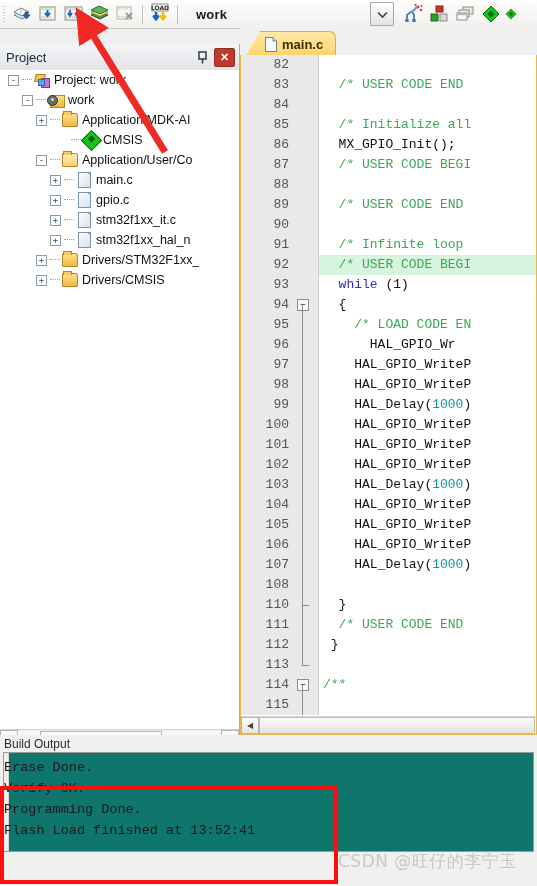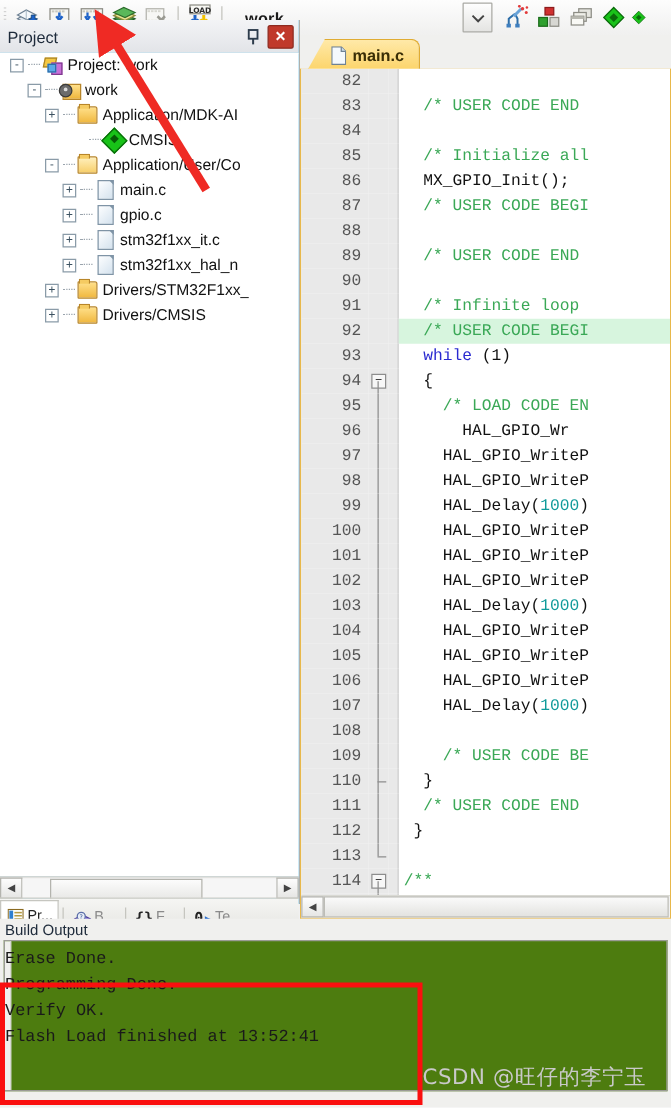--- a/index.html
+++ b/index.html
@@ -30,22 +30,22 @@
     font-size:13px;color:#1b1b1b;font-weight:bold;
     letter-spacing:.2px;
   }
   .tb-drop{
     width:22px;height:22px;border:1px solid #a9a9a4;background:linear-gradient(#fefefe,#e4e4e2);
     display:flex;align-items:center;justify-content:center;border-radius:1px;
   }
 
   
   .proj-panel{
-    position:absolute;left:0;top:16px;width:239px;height:707px;
-    background:#0ea5e9;border-right:1px solid #b0b0aa;
+    position:absolute;left:0;top:44px;width:239px;height:707px;
+    background:#d946ef;border-right:1px solid #b0b0aa;
   }
   .proj-title{
     height:26px;width:239px;
     background:linear-gradient(#f3f4f6,#e2e4e8);
     border-bottom:1px solid #c2c4c8;
     display:flex;align-items:center;
   }
   .proj-title-text{font-size:13px;color:#1d2a3a;padding-left:6px;flex:1;}
   .pin-btn{width:18px;height:18px;display:flex;align-items:center;justify-content:center;
     font-size:13px;color:#33475b;font-weight:bold;}
@@ -138,21 +138,21 @@
   .fold-line.half-top{top:10px;height:10px;}
   .fold-line.half-bot{top:0;height:10px;}
   .fold-tick{position:absolute;left:7px;top:10px;width:7px;height:1px;background:#8d8d8d;}
   .ed-hbar{position:absolute;left:0;bottom:0;width:100%;height:17px;background:#f1f1f1;
     border-top:1px solid #d9d9d3;display:flex;align-items:center;}
   .ed-hthumb{flex:1;height:15px;background:linear-gradient(#fafafa,#e3e3e0);border:1px solid #bdbdb7;margin-right:1px;}
 
   
   .build{position:absolute;left:0;top:735px;width:537px;height:151px;background:#f0f0ee;}
   .build-title{position:absolute;left:4px;top:2px;font-size:12px;color:#1d2a3a;}
-  .build-box{position:absolute;left:3px;top:17px;width:531px;height:121px;background:#4d7c0f;
+  .build-box{position:absolute;left:3px;top:17px;width:531px;height:100px;background:#0f766e;
     border:1px solid #9b9b96;box-sizing:border-box;}
   .build-vline{position:absolute;left:0;top:0;width:4px;height:100%;background:#f0f0ee;border-right:1px solid #d7d7d2;}
   .build-lines{position:absolute;left:0px;top:4px;font-family:"Liberation Mono","DejaVu Sans Mono",monospace;
     font-size:13.5px;color:#1a1a1a;line-height:21px;white-space:pre;}
   .watermark{position:absolute;left:338px;top:850px;font-size:17px;color:#c9c9c9;
     font-family:"DejaVu Sans",sans-serif;letter-spacing:.5px;}
 
   
   .red-rect{position:absolute;left:0px;top:786px;width:338px;height:98px;
     border:4px solid #fa0f0f;box-sizing:border-box;pointer-events:none;}
@@ -666,28 +666,20 @@
           </div>
           <div class="code-row">
             <span class="gutter">108</span>
             <span class="foldcol">
               <span class="fold-line"></span>
             </span>
             <span class="marg"></span>
             <span class="codetext"></span>
           </div>
           <div class="code-row">
-            <span class="gutter">109</span>
-            <span class="foldcol">
-              <span class="fold-line"></span>
-            </span>
-            <span class="marg"></span>
-            <span class="codetext"><span class="cmt">    /* USER CODE BE</span></span>
-          </div>
-          <div class="code-row">
             <span class="gutter">110</span>
             <span class="foldcol">
               <span class="fold-line"></span>
               <span class="fold-tick"></span>
             </span>
             <span class="marg"></span>
             <span class="codetext">  }</span>
           </div>
           <div class="code-row">
             <span class="gutter">111</span>
@@ -736,21 +728,21 @@
         <div class="hb-arrow">◀</div>
         <div class="ed-hthumb"></div>
       </div>
     </div>
   </div>
 
   <div class="build">
     <div class="build-title">Build Output</div>
     <div class="build-box">
       <div class="build-vline"></div>
-      <div class="build-lines" id="buildlines"><div>Erase Done.</div><div>Programming Done.</div><div>Verify OK.</div><div>Flash Load finished at 13:52:41</div></div>
+      <div class="build-lines" id="buildlines"><div>Erase Done.</div><div>Verify OK.</div><div>Programming Done.</div><div>Flash Load finished at 13:52:41</div></div>
     </div>
   </div>
 
   <div class="watermark">CSDN @旺仔的李宁玉</div>
 
   <div class="red-rect"></div>
   <svg class="arrow-svg">
     <defs>
       <marker id="ah" markerWidth="5" markerHeight="5" refX="2.2" refY="2.5" orient="auto">
         <path d="M0 0 L5 2.5 L0 5 z" fill="#ef2a24"></path>

